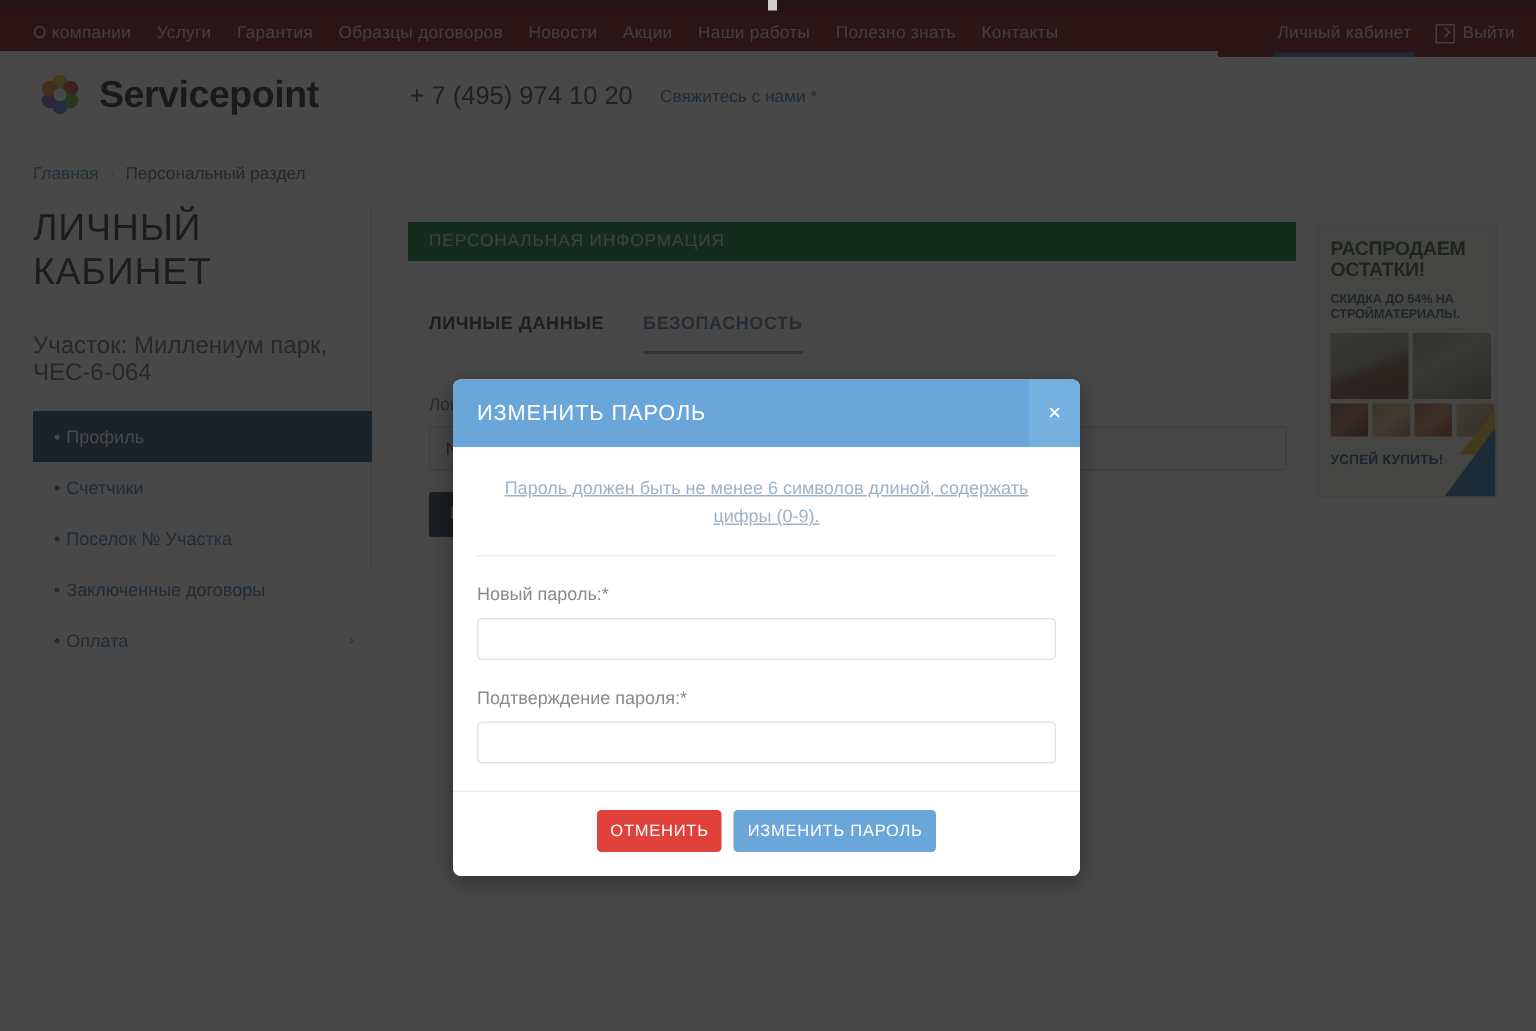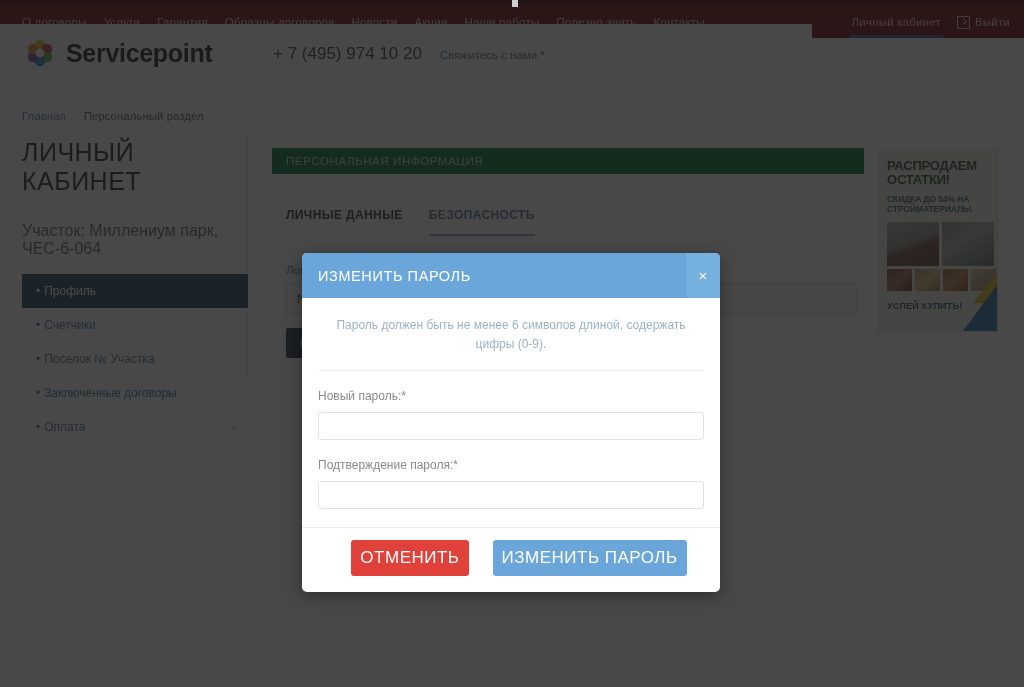--- a/index.html
+++ b/index.html
@@ -91,21 +91,21 @@
     left: 3px; top: 2.5px;
     width: 4px; height: 4px;
     border-right: 1.6px solid #f0c9cb;
     border-bottom: 1.6px solid #f0c9cb;
     transform: rotate(-45deg);
   }
 
   
   .header {
     position: absolute;
-    left: 0; top: 24px;
+    left: 0; top: 34px;
     width: 812px; height: 62px;
     background: #ffffff;
   }
   .logo-block {
     position: absolute;
     left: 24px; top: 13px;
     display: flex;
     align-items: center;
     gap: 10px;
   }
@@ -379,20 +379,21 @@
     cursor: pointer;
   }
   .modal-body { padding: 0 16px; }
   .modal-hint {
     text-align: center;
     color: #9cb3c7;
     font-size: 12px;
     line-height: 19px;
     padding: 18px 2px 16px 2px;
     border-bottom: 1px solid #ededed;
+    text-decoration: underline;
   }
   .form-group { padding-top: 18px; }
   .form-label {
     font-size: 12px;
     color: #8a8a8a;
     margin-bottom: 9px;
   }
   .form-input {
     width: 100%;
     height: 28px;
@@ -411,26 +412,25 @@
     padding: 12px 16px 16px 16px;
     border-top: 1px solid #ededed;
     display: flex;
     justify-content: center;
     gap: 8px;
   }
   .btn {
     border: none;
     border-radius: 3px;
     color: #ffffff;
-    font-size: 17px;
+    font-size: 11px;
     letter-spacing: .5px;
     padding: 8px 9px;
     cursor: pointer;
     font-family: "Liberation Sans", sans-serif;
-    margin-left: 16px;
   }
   .btn-cancel { background: #e0413b; }
   .btn-submit { background: #6aa6d9; }
 
   
   .cursor-dot {
     position: absolute;
     left: 512px; top: 0px;
     width: 6px; height: 7px;
     background: #cfcfcf;
@@ -438,21 +438,21 @@
 </style>
 </head>
 <body>
 
 <div id="page">
 
   <div class="topstrip"></div>
 
   <div class="navbar">
     <div class="nav-left">
-      <a>О договоры</a>
+      <a>О компании</a>
       <a>Услуги</a>
       <a>Гарантия</a>
       <a>Образцы договоров</a>
       <a>Новости</a>
       <a>Акции</a>
       <a>Наши работы</a>
       <a>Полезно знать</a>
       <a>Контакты</a>
     </div>
     <div class="nav-right">

